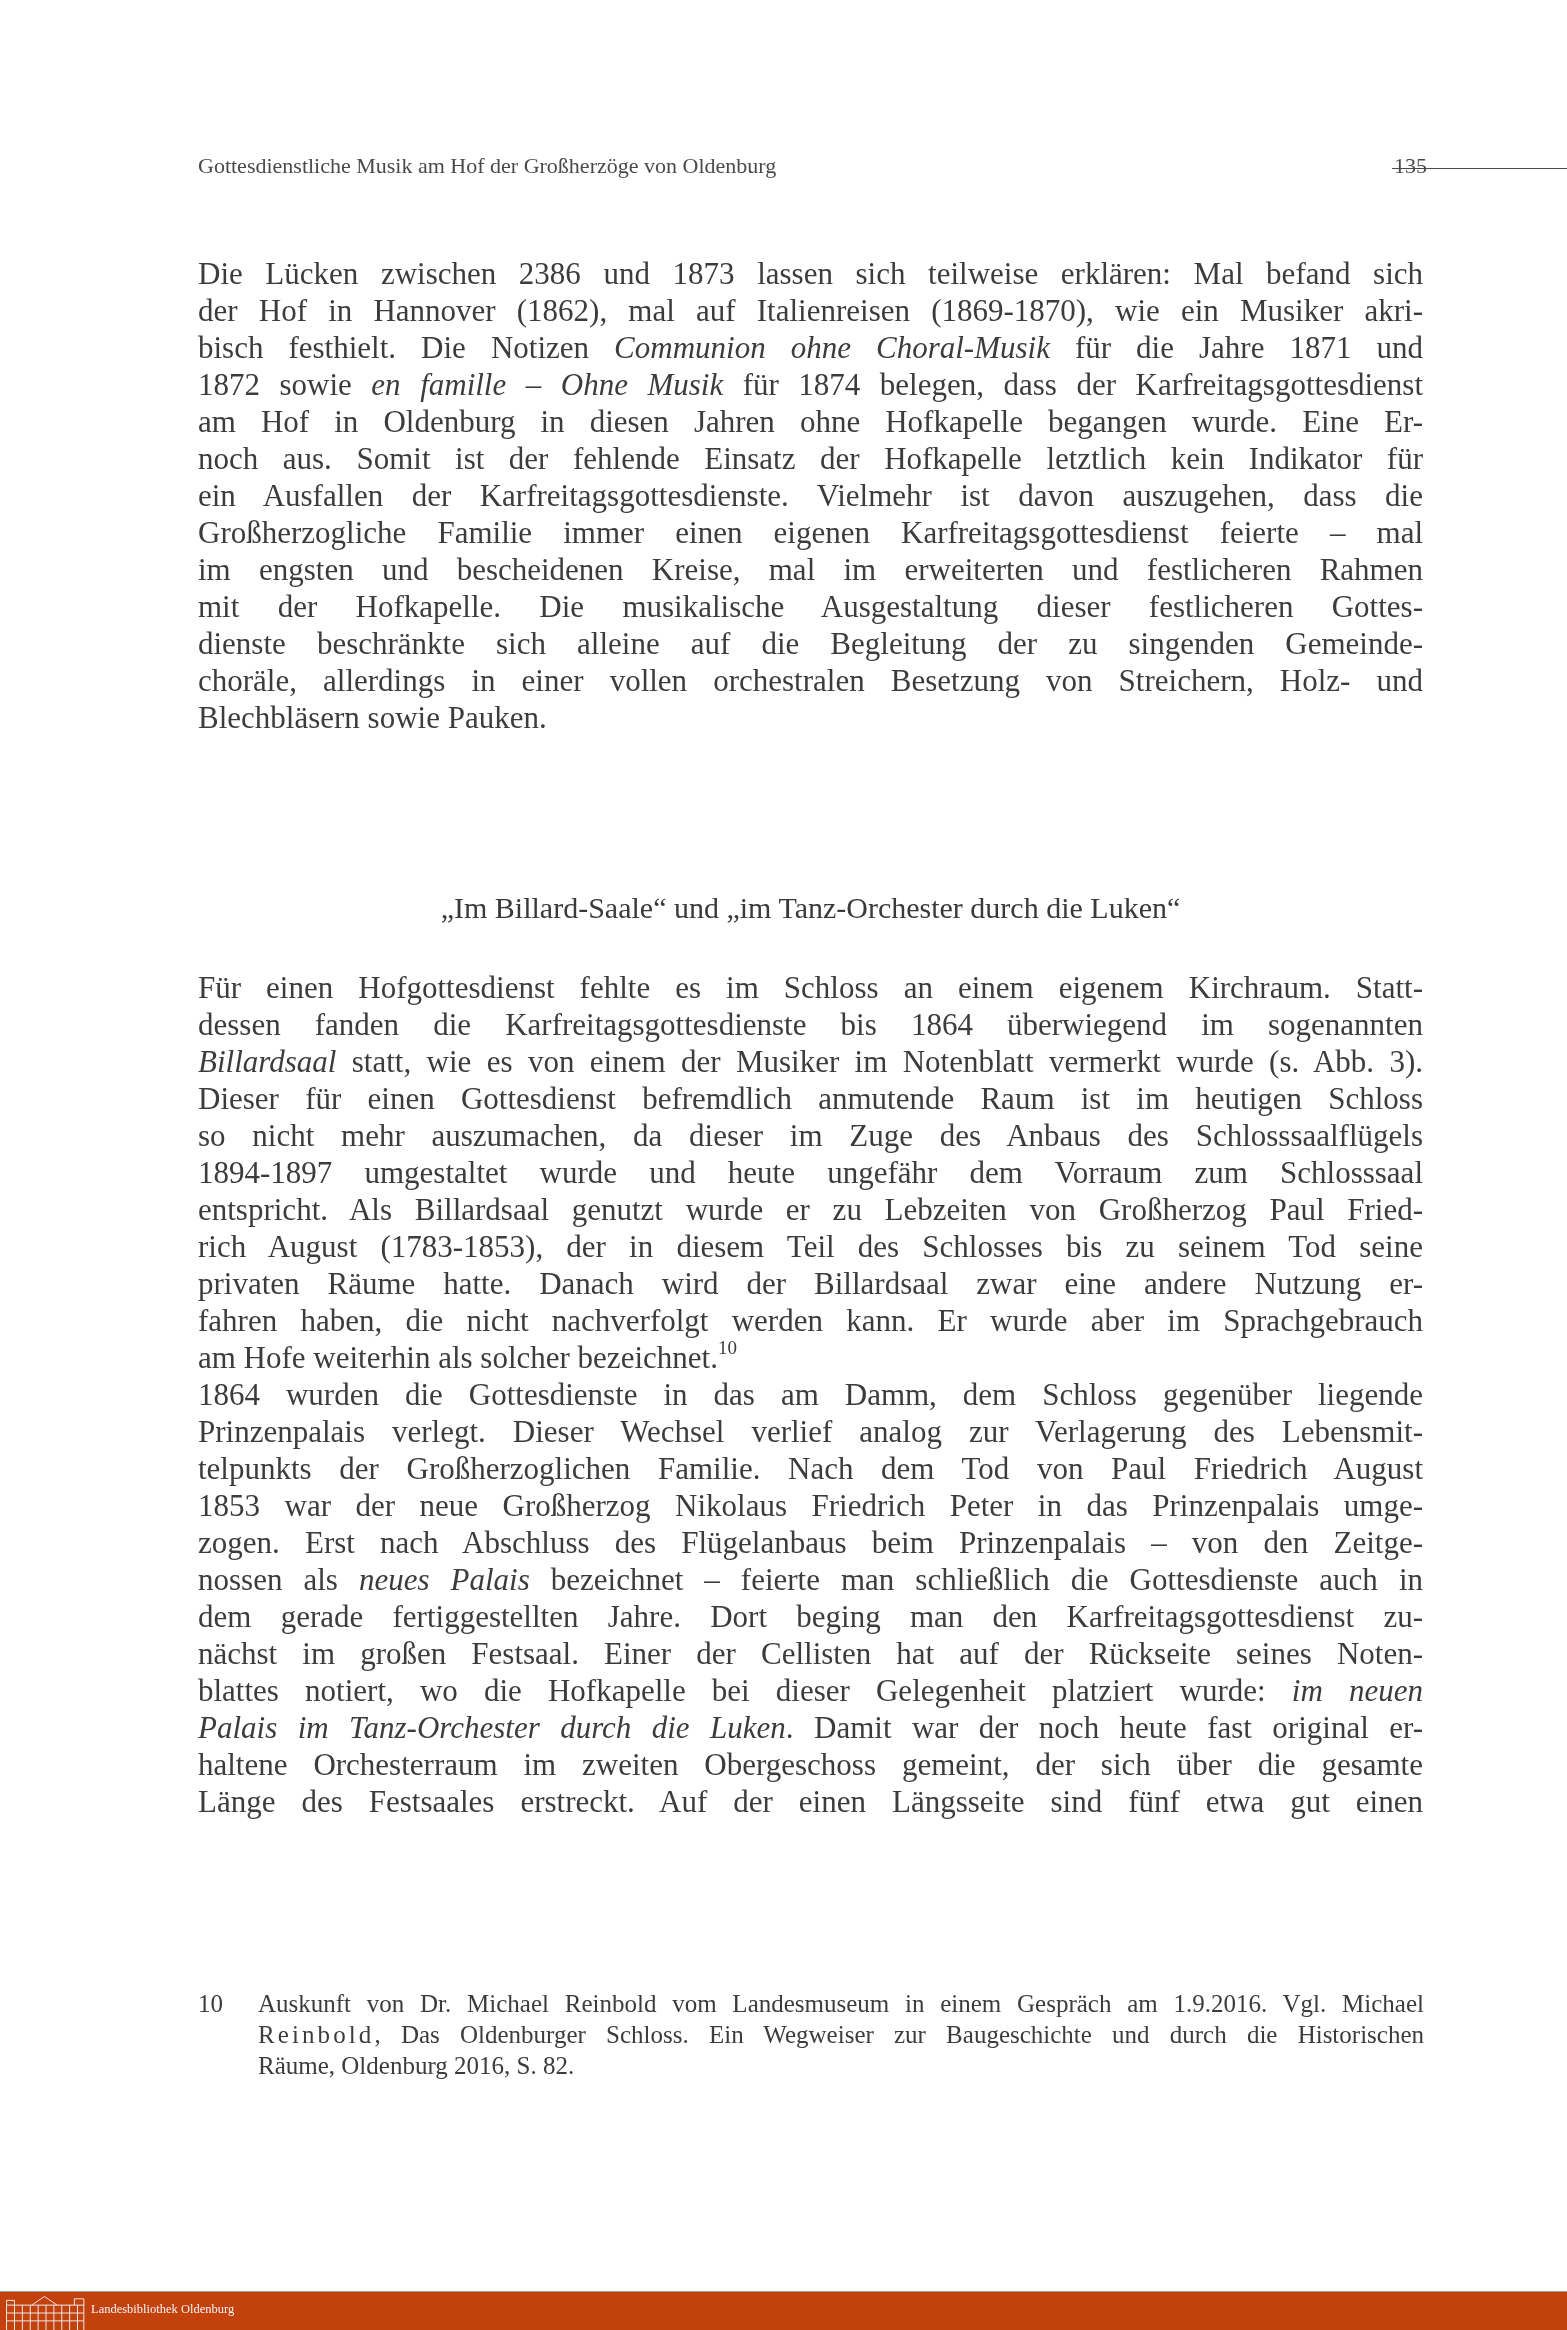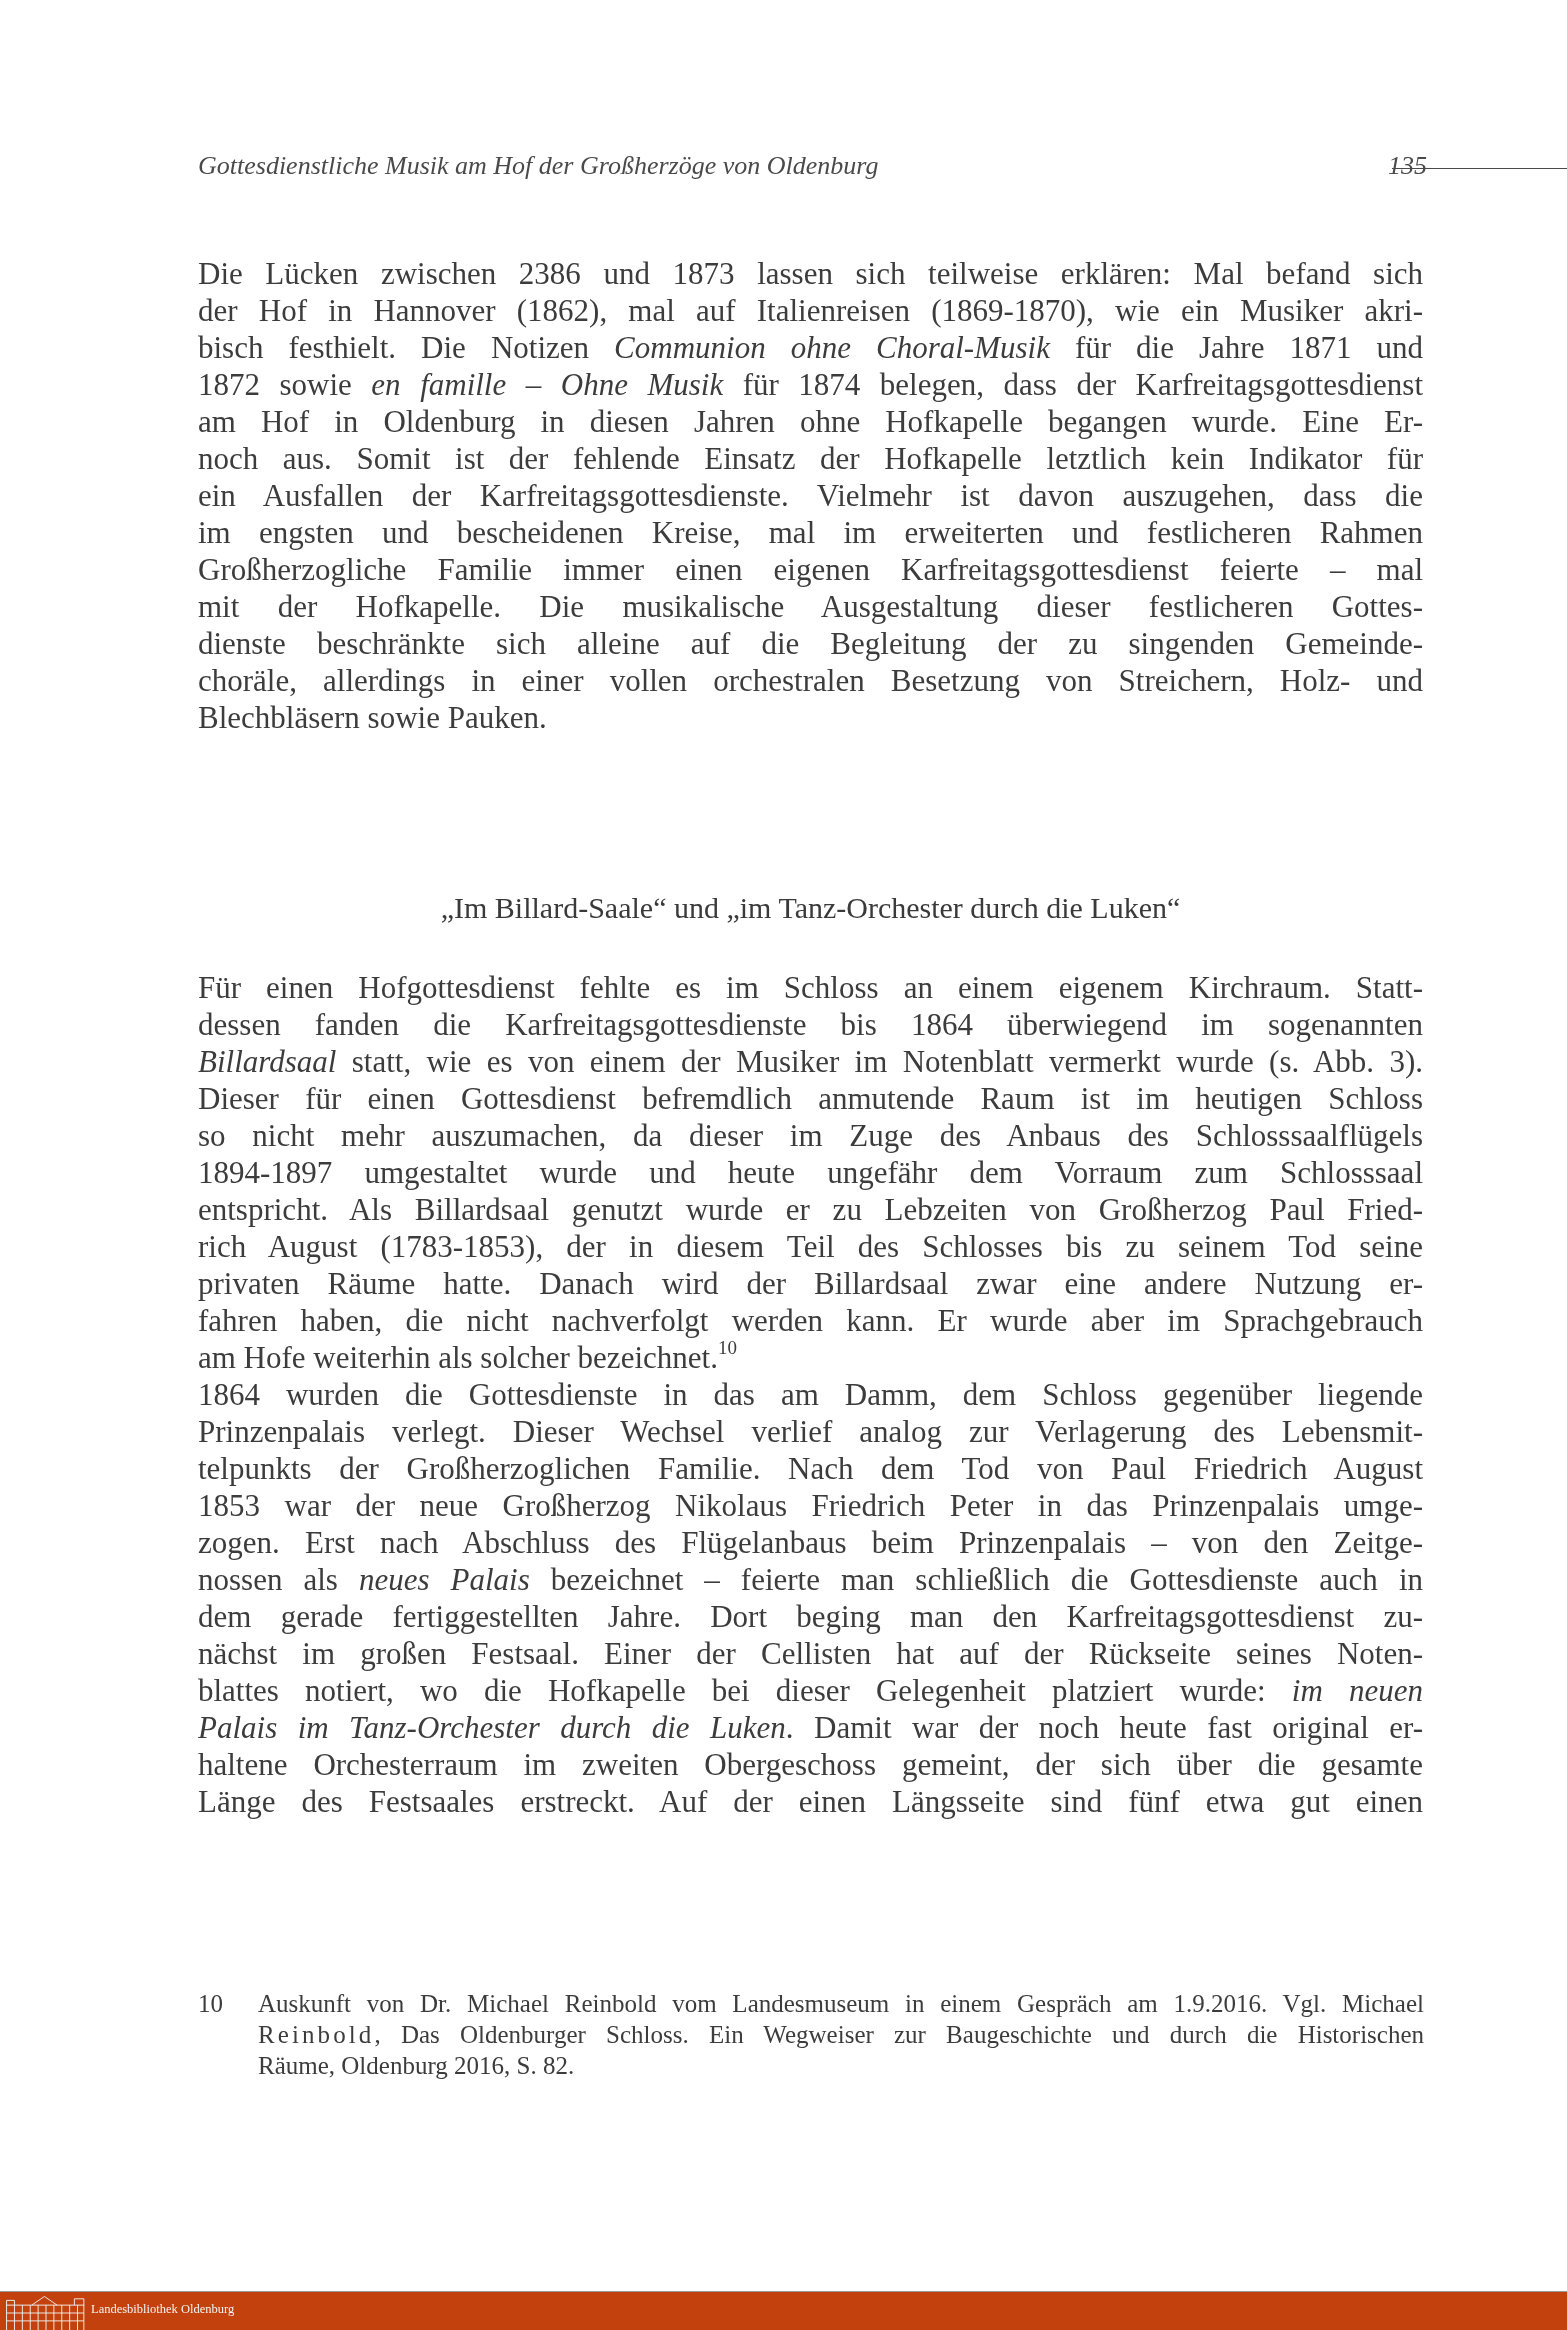--- a/index.html
+++ b/index.html
@@ -11,24 +11,23 @@
       overflow: hidden;
       font-family: "Liberation Serif", "DejaVu Serif", serif;
       color: #3a3a3a;
     }
     .running-head {
       position: absolute;
       left: 198px;
       top: 146px;
       width: 1229px;
       height: 39px;
-      font-size: 26px;
+      font-size: 22px;
       line-height: 39px;
       color: #4a4a4a;
-      font-style: italic;
     }
     .running-head .title { position: absolute; left: 0; top: 0; white-space: nowrap; }
     .running-head .rule2 {
       position: absolute; left: 1194px; top: 22px; width: 182px; height: 0;
       border-top: 1.6px solid #4a4a4a;
     }
     .running-head .page-num { position: absolute; right: 0; top: 0; }
 
     .body-text {
       position: absolute;
@@ -106,22 +105,22 @@
 </div>
 
 <div class="body-text para1">
   <span class="line">Die Lücken zwischen 2386 und 1873 lassen sich teilweise erklären: Mal befand sich</span>
   <span class="line">der Hof in Hannover (1862), mal auf Italienreisen (1869-1870), wie ein Musiker akri-</span>
   <span class="line"><span>bisch festhielt. Die Notizen </span><i>Communion ohne Choral-Musik</i><span> für die Jahre 1871 und</span></span>
   <span class="line"><span>1872 sowie </span><i>en famille – Ohne Musik</i><span> für 1874 belegen, dass der Karfreitagsgottesdienst</span></span>
   <span class="line">am Hof in Oldenburg in diesen Jahren ohne Hofkapelle begangen wurde. Eine Er-</span>
   <span class="line">noch aus. Somit ist der fehlende Einsatz der Hofkapelle letztlich kein Indikator für</span>
   <span class="line">ein Ausfallen der Karfreitagsgottesdienste. Vielmehr ist davon auszugehen, dass die</span>
+  <span class="line">Großherzogliche Familie immer einen eigenen Karfreitagsgottesdienst feierte – mal</span>
   <span class="line">im engsten und bescheidenen Kreise, mal im erweiterten und festlicheren Rahmen</span>
-  <span class="line">Großherzogliche Familie immer einen eigenen Karfreitagsgottesdienst feierte – mal</span>
   <span class="line">mit der Hofkapelle. Die musikalische Ausgestaltung dieser festlicheren Gottes-</span>
   <span class="line">dienste beschränkte sich alleine auf die Begleitung der zu singenden Gemeinde-</span>
   <span class="line">choräle, allerdings in einer vollen orchestralen Besetzung von Streichern, Holz- und</span>
   <span class="line last">Blechbläsern sowie Pauken.</span>
 </div>
 
 <div class="section-heading">„Im Billard-Saale“ und „im Tanz-Orchester durch die Luken“</div>
 
 <div class="body-text para2">
   <span class="line">Für einen Hofgottesdienst fehlte es im Schloss an einem eigenem Kirchraum. Statt-</span>

